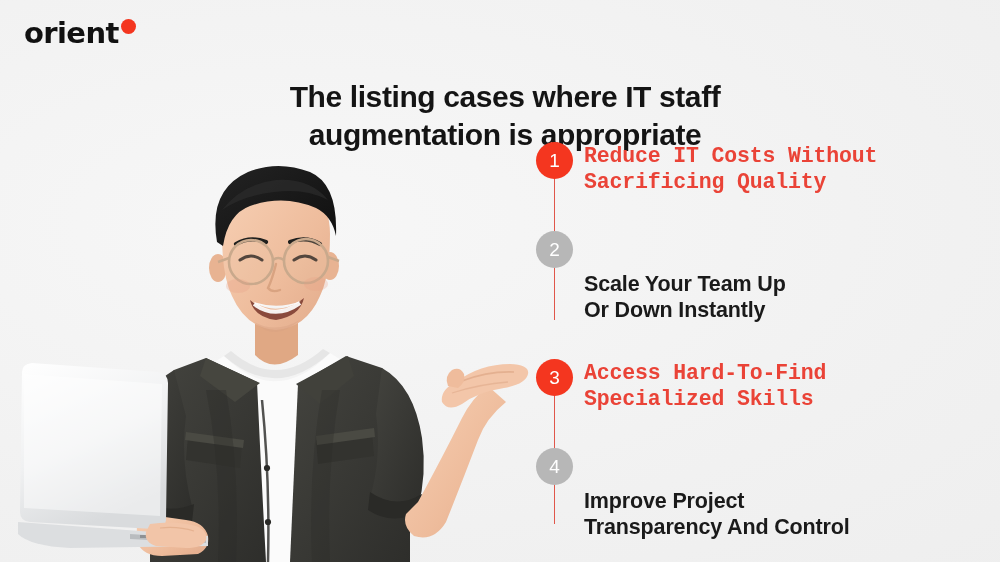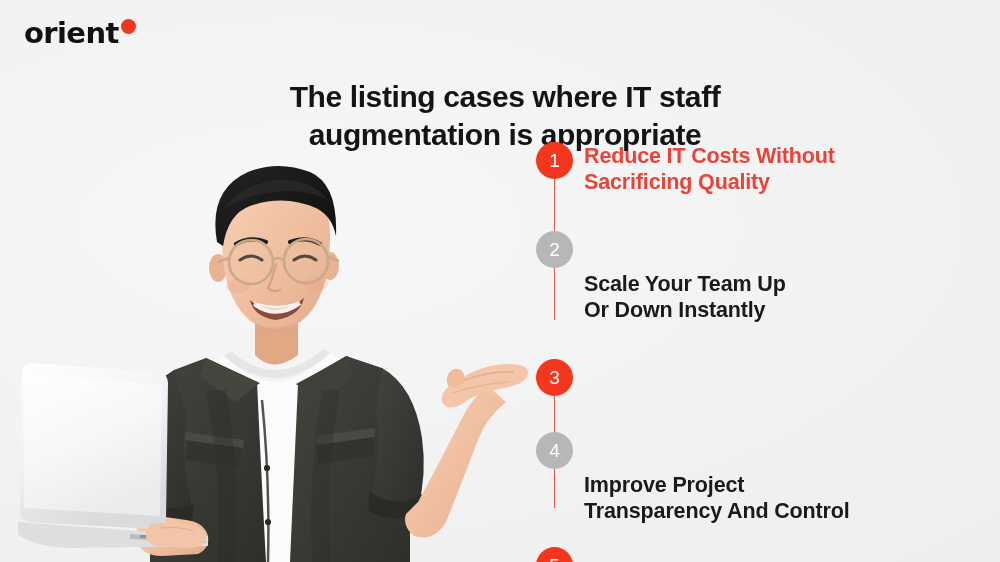--- a/index.html
+++ b/index.html
@@ -112,21 +112,21 @@
   .circle.muted  { background: #b7b7b7; }
 
   .row-text {
     font-size: 21.5px;
     line-height: 26px;
     font-weight: 700;
     letter-spacing: -0.15px;
     padding-top: 1px;
     white-space: pre-line;
   }
-  .row-text.accent { color: #ea4337; }
+  .row-text.accent { color: #ea4337; font-family: Liberation Mono, monospace; }
   .row-text.dark   { color: #1a1a1a; margin-top: 39px; }
 
   
   #person {
     position: absolute;
     left: 10px;
     top: 150px;
     width: 520px;
     height: 412px;
   }
@@ -297,20 +297,22 @@
           <div class="circle muted">2</div>
         </div>
         <div class="row-text dark">Scale Your Team Up
 Or Down Instantly</div>
       </div>
       <div class="row" style="margin-bottom: 36px;">
         <div class="bullet-col">
           <span class="connector" style="top: 37px; height: 52px;"></span>
           <div class="circle accent">3</div>
         </div>
+        <div class="row-text accent">Access Hard-To-Find
+Specialized Skills</div>
       </div>
       <div class="row" style="margin-bottom: 23px;">
         <div class="bullet-col">
           <span class="connector" style="top: 37px; height: 39px;"></span>
           <div class="circle muted">4</div>
         </div>
         <div class="row-text dark">Improve Project
 Transparency And Control</div>
       </div>
       <div class="row">

